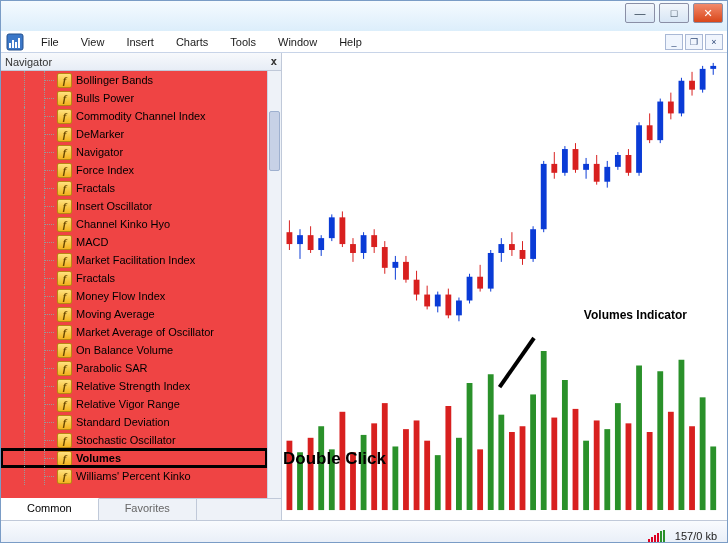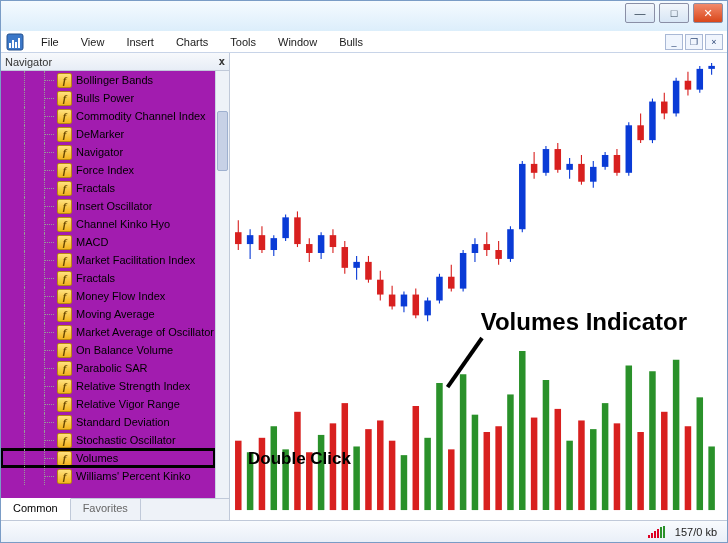--- a/index.html
+++ b/index.html
@@ -10,45 +10,45 @@
 .win-btn { width: 30px; height: 20px; border: 1px solid #8a8fa6; border-radius: 2px; background: linear-gradient(#f2f6fb,#d7e6f5); display: flex; align-items: center; justify-content: center; font-size: 11px; color: #2c3e50; cursor: pointer; }
 .win-btn.close { background: linear-gradient(#f28a6b,#d9471b); color: #fff; }
 .menubar { height: 22px; background: #fff; display: flex; align-items: center; padding-left: 4px; border-bottom: 1px solid #c8d4e8; }
 .app-icon { width: 20px; height: 20px; margin-right: 6px; display: flex; align-items: center; justify-content: center; }
 .app-icon svg { width: 18px; height: 18px; }
 .menu-items { display: flex; gap: 2px; }
 .menu-item { padding: 3px 10px; color: #1a1a1a; cursor: pointer; }
 .mdi-btns { margin-left: auto; display: flex; gap: 2px; padding-right: 4px; }
 .mdi-btn { width: 18px; height: 16px; border: 1px solid #a9b8d5; background: #f0f5fd; display: flex; align-items: center; justify-content: center; font-size: 9px; color: #304a78; cursor: pointer; }
 .workspace { position: relative; height: calc(100% - 30px - 22px - 22px); display: flex; }
-.panel { width: 229px; border-right: 1px solid #c0c9d9; display: flex; flex-direction: column; background: #a21caf; }
+.panel { width: 281px; border-right: 1px solid #c0c9d9; display: flex; flex-direction: column; background: #ef4444; }
 .panel-header { height: 18px; background: linear-gradient(#f7f9fc,#e7edf6); border-bottom: 1px solid #c0c9d9; display: flex; align-items: center; padding: 0 4px; font-size: 11px; color: #333; }
 .panel-header .close { margin-left: auto; cursor: pointer; font-family: monospace; font-weight: bold; }
 .tree { flex: 1; overflow: hidden; position: relative; }
 .tree-inner { position: absolute; left: 0; right: 14px; top: 0; bottom: 0; overflow: hidden; }
 .scrollbar { position: absolute; right: 0; top: 0; bottom: 0; width: 14px; background: #eef2f8; border-left: 1px solid #ccd4e4; }
 .scrollbar .thumb { position: absolute; left: 1px; right: 1px; top: 40px; height: 60px; background: #c7d1e6; border: 1px solid #9eb0cf; border-radius: 2px; }
 .tree-item { display: flex; align-items: center; height: 18px; padding-left: 56px; position: relative; cursor: pointer; }
 .tree-lines { position: absolute; left: 18px; top: 0; bottom: 0; width: 36px; }
 .tree-lines::before { content: ""; position: absolute; left: 5px; top: 0; bottom: 0; border-left: 1px dotted #999; }
 .tree-lines::after { content: ""; position: absolute; left: 25px; top: 0; bottom: 0; border-left: 1px dotted #999; }
 .tree-branch { position: absolute; left: 43px; top: 9px; width: 10px; border-top: 1px dotted #999; }
 .ind-icon { width: 15px; height: 15px; background: linear-gradient(#ffe17d,#f3b41f); border: 1px solid #b88612; border-radius: 2px; margin-right: 4px; display: flex; align-items: center; justify-content: center; font-family: Georgia, serif; font-style: italic; font-size: 11px; color: #6b4a00; font-weight: bold; flex-shrink:0; }
 .tree-label { white-space: nowrap; overflow: hidden; color: #000; }
 .tree-item.highlighted { outline: 3px solid #000; outline-offset: -2px; z-index: 5; }
-.tree-item.highlighted .tree-label { font-weight: normal; }
+.tree-item.highlighted .tree-label { font-weight: bold; }
 .panel-tabs { height: 22px; display: flex; border-top: 1px solid #c0c9d9; background: #eef2f8; }
-.ptab { padding: 3px 12px; border-right: 1px solid #c0c9d9; color: #666; cursor: pointer; }
+.ptab { padding: 3px 26px; border-right: 1px solid #c0c9d9; color: #666; cursor: pointer; }
 .ptab.active { background: #fff; color: #000; border-top: 1px solid #fff; margin-top: -1px; }
 .chart-area { flex: 1; position: relative; background: #fff; overflow: hidden; }
 .annotation { position: absolute; font-family: Arial; font-weight: bold; color: #000; }
-.annotation.vi { font-size: 24px; right: 40px; top: 255px; }
-.annotation.dc { font-size: 17px; left: 18px; top: 396px; }
+.annotation.vi { font-size: 12px; right: 40px; top: 255px; }
+.annotation.dc { font-size: 17px; left: 1px; top: 396px; }
 .ann-line { position: absolute; background: #000; }
-.statusbar { height: 22px; background: linear-gradient(#f9fbfe,#e9eff8); border-top: 1px solid #c0c9d9; display: flex; align-items: center; justify-content: flex-end; padding: 0 10px; gap: 10px; }
+.statusbar { height: 22px; background: linear-gradient(#f9fbfe,#e9eff8); border-top: 1px solid #c0c9d9; display: flex; align-items: flex-end; justify-content: flex-end; padding: 0 10px; gap: 10px; }
 .conn-icon { display: flex; align-items: flex-end; gap: 1px; height: 12px; }
 .conn-icon span { width: 2px; background: #d02; }
 .conn-icon span:nth-child(1){height:3px}.conn-icon span:nth-child(2){height:5px}.conn-icon span:nth-child(3){height:7px}.conn-icon span:nth-child(4){height:9px}.conn-icon span:nth-child(5){height:11px;background:#2a912a}.conn-icon span:nth-child(6){height:12px;background:#2a912a}
 .status-text { color: #222; }
 </style>
 </head>
 <body>
 
 <div class="window">
 
@@ -70,21 +70,21 @@
           <rect x="12" y="5" width="2" height="10" fill="#fff"></rect>
         </svg>
     </div>
     <div class="menu-items" id="menu-items">
         <div class="menu-item">File</div>
         <div class="menu-item">View</div>
         <div class="menu-item">Insert</div>
         <div class="menu-item">Charts</div>
         <div class="menu-item">Tools</div>
         <div class="menu-item">Window</div>
-        <div class="menu-item">Bulls</div>
+        <div class="menu-item">Help</div>
       </div>
     <div class="mdi-btns">
       <div class="mdi-btn">_</div>
       <div class="mdi-btn">❐</div>
       <div class="mdi-btn">×</div>
     </div>
   </div>
 
   <div class="workspace">
 

